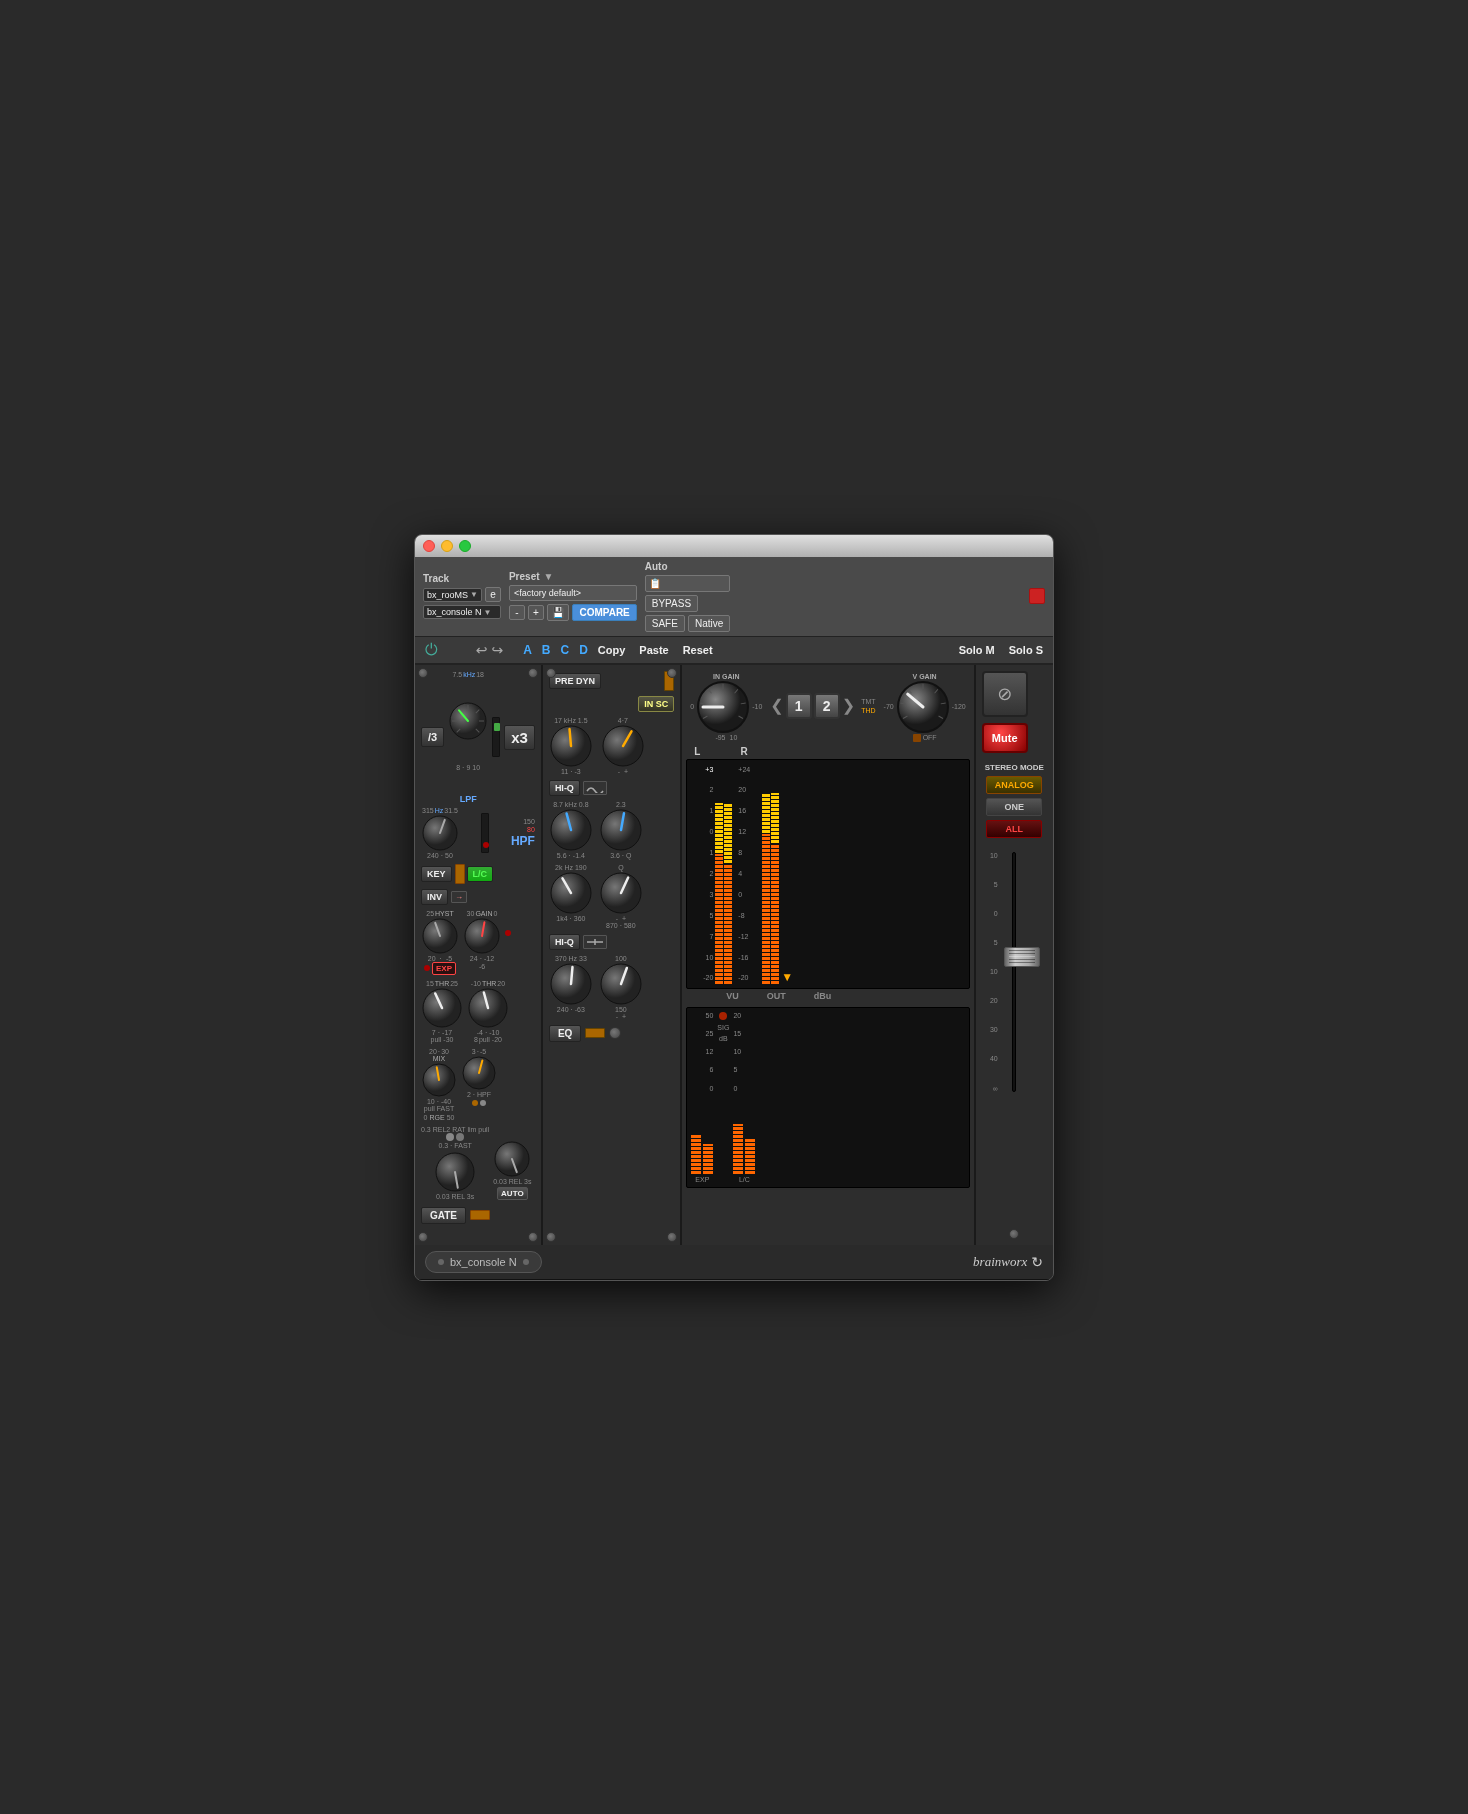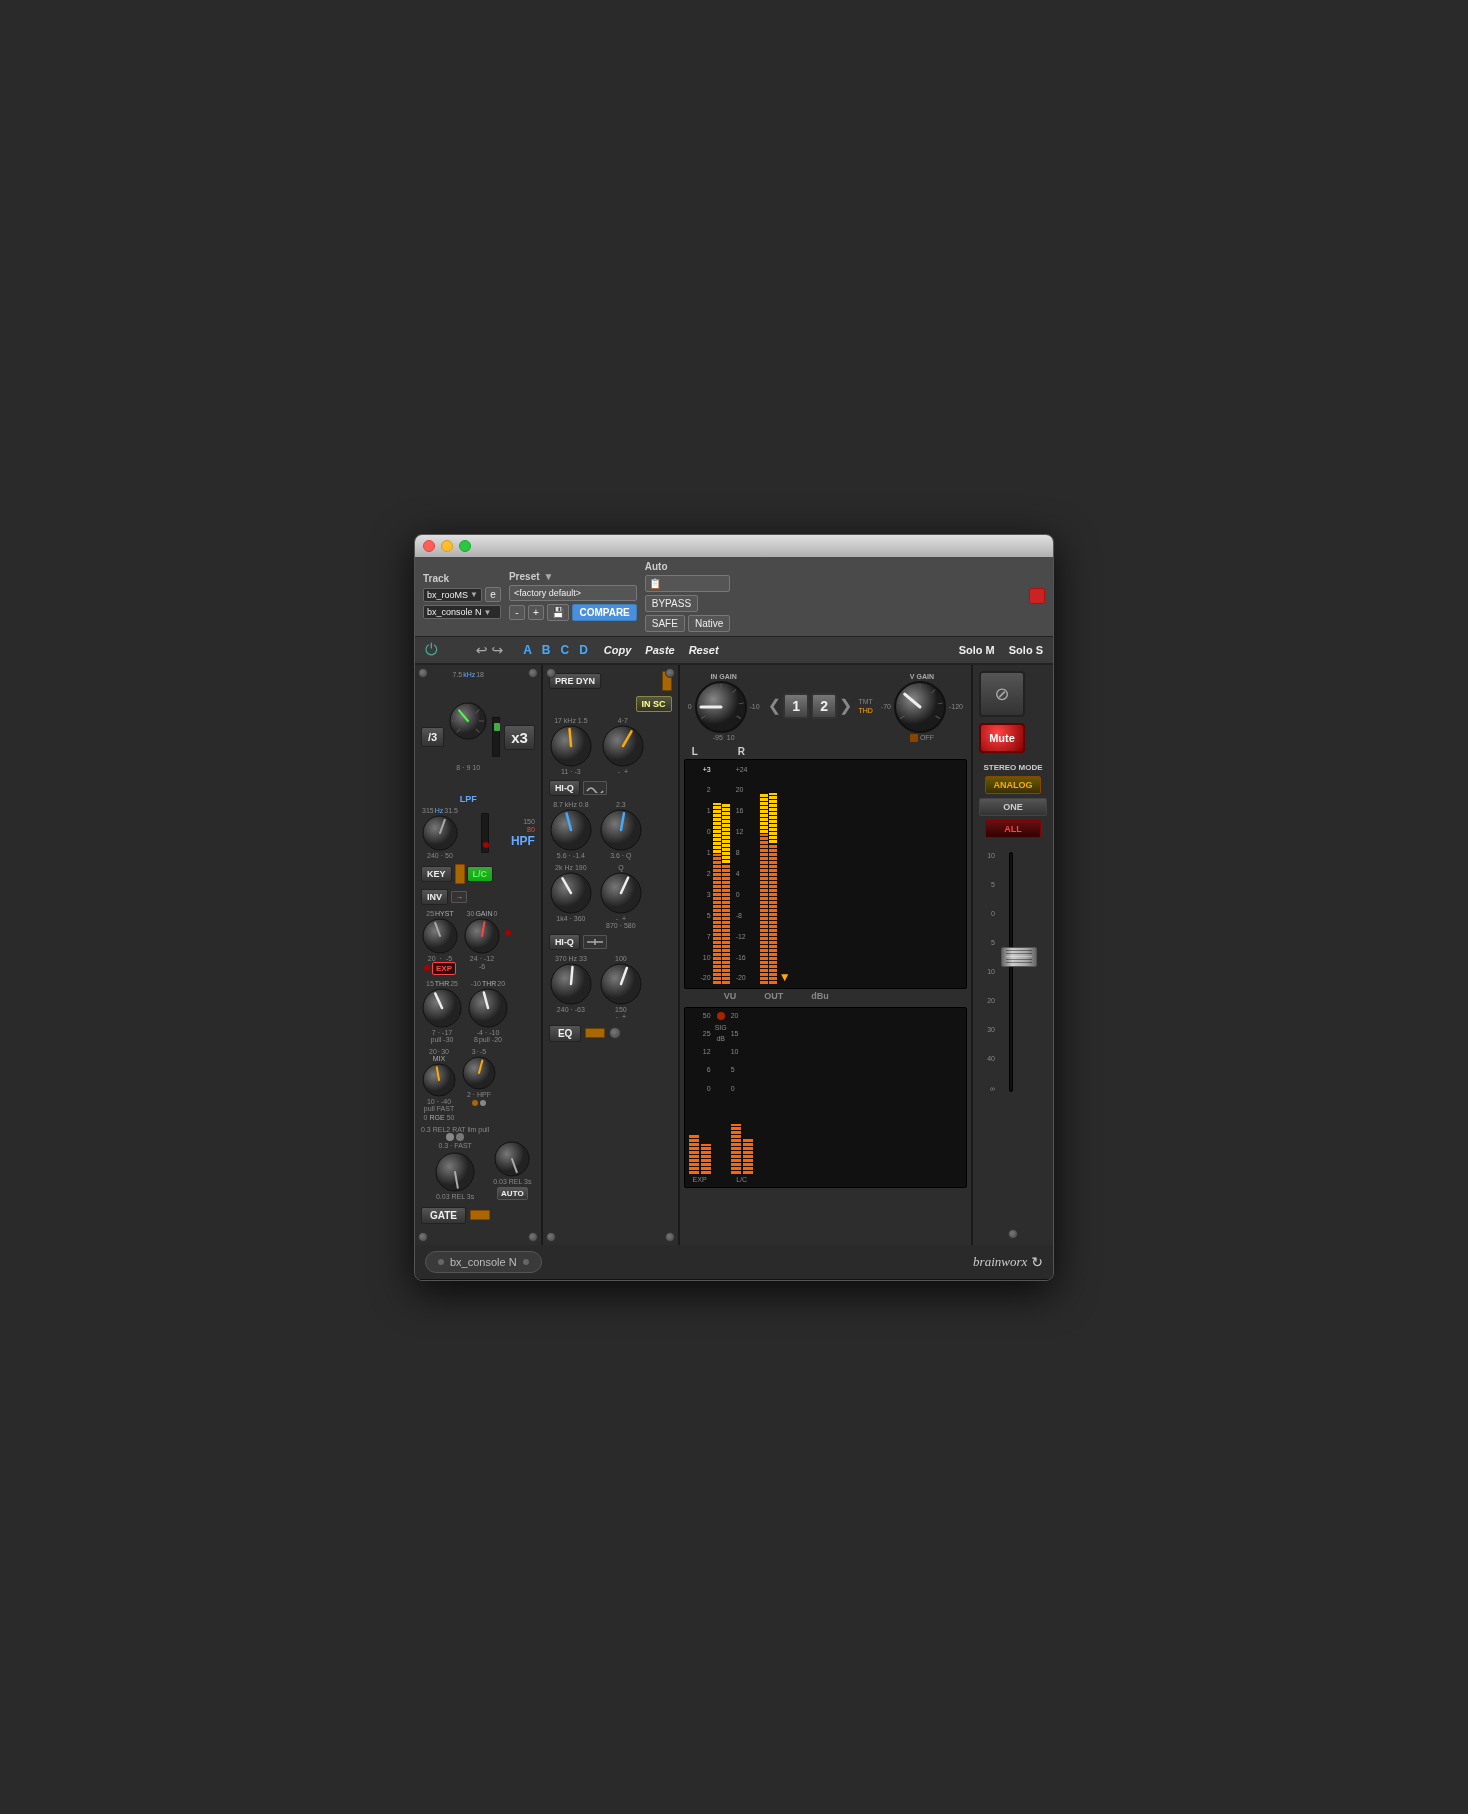--- a/index.html
+++ b/index.html
@@ -166,21 +166,21 @@
     .undo-redo { display: flex; gap: 4px; margin-left: 30px; }
     .undo-redo span { color: #aaa; font-size: 14px; cursor: pointer; }
     .abcd-btns { display: flex; gap: 6px; margin-left: 10px; }
     .abcd-btn {
       color: #4af;
       font-size: 12px;
       font-weight: bold;
       cursor: pointer;
       padding: 1px 2px;
     }
-    .toolbar-actions { display: flex; gap: 14px; margin-left: 6px; font-style: italic; }
+    .toolbar-actions { display: flex; gap: 14px; margin-left: 0; }
     .toolbar-action {
       color: #eee;
       font-size: 11px;
       font-weight: bold;
       cursor: pointer;
     }
     .solo-section { display: flex; gap: 14px; margin-left: auto; }
     .solo-label { color: #eee; font-size: 11px; font-weight: bold; }
 
     
@@ -1036,21 +1036,21 @@
 
       <div style="width:46px;height:30px;background:radial-gradient(circle at 40% 30%, #ff4444, #880000);border:2px solid #660000;border-radius:4px;color:#fff;font-size:11px;font-weight:bold;display:flex;align-items:center;justify-content:center;cursor:pointer;">Mute</div>
 
       <div style="display:flex;flex-direction:column;align-items:center;gap:4px;margin-top:4px;">
         <span style="color:#ccc;font-size:8px;font-weight:bold;text-align:center;">STEREO MODE</span>
 
         <div style="width:56px;height:18px;background:linear-gradient(#6a5a00,#3a3000);border:1px solid #884400;border-radius:2px;display:flex;align-items:center;justify-content:center;cursor:pointer;">
           <span style="color:#fa0;font-size:9px;font-weight:bold;">ANALOG</span>
         </div>
 
-        <div style="width:68px;height:18px;background:linear-gradient(#555,#333);border:1px solid #444;border-radius:2px;display:flex;align-items:center;justify-content:center;cursor:pointer;">
+        <div style="width:56px;height:18px;background:linear-gradient(#555,#333);border:1px solid #444;border-radius:2px;display:flex;align-items:center;justify-content:center;cursor:pointer;">
           <span style="color:#ccc;font-size:9px;font-weight:bold;">ONE</span>
         </div>
 
         <div style="width:56px;height:18px;background:linear-gradient(#661111,#330000);border:1px solid #880000;border-radius:2px;display:flex;align-items:center;justify-content:center;cursor:pointer;">
           <span style="color:#ff4444;font-size:9px;font-weight:bold;">ALL</span>
         </div>
       </div>
 
       <div style="display:flex;gap:6px;margin-top:8px;flex:1;">
 

